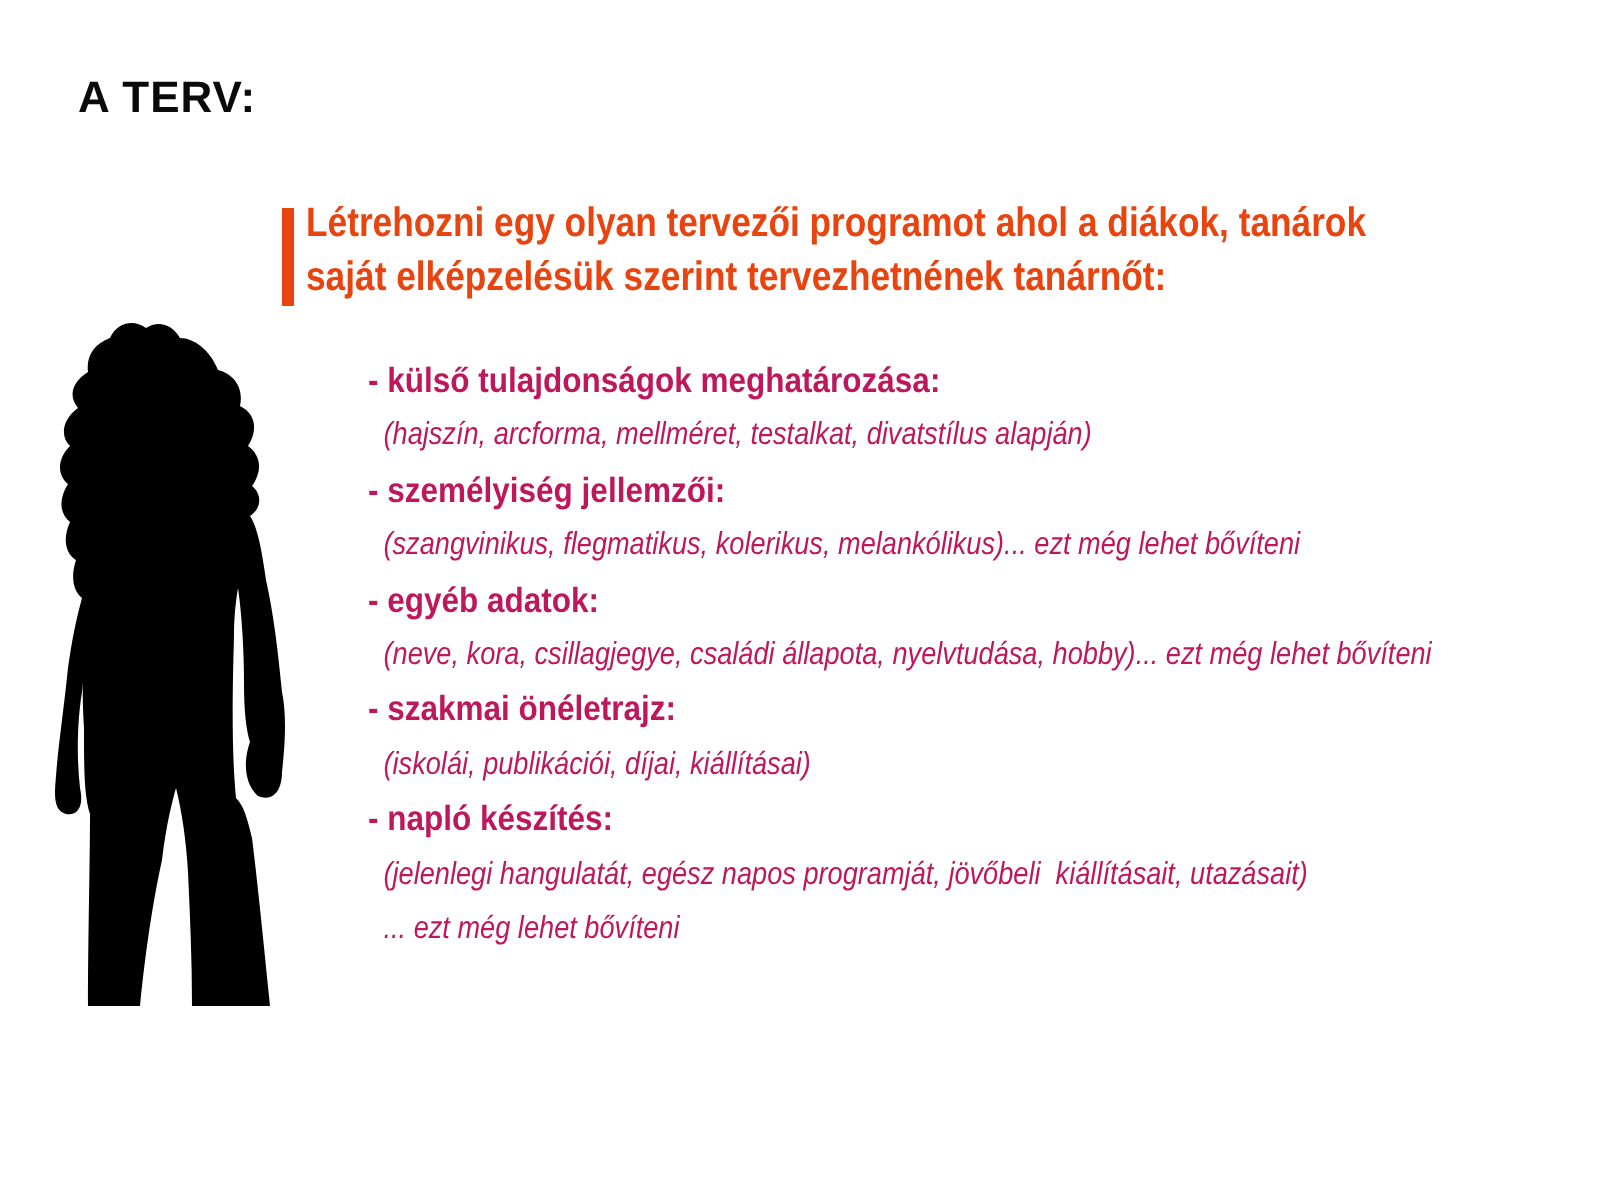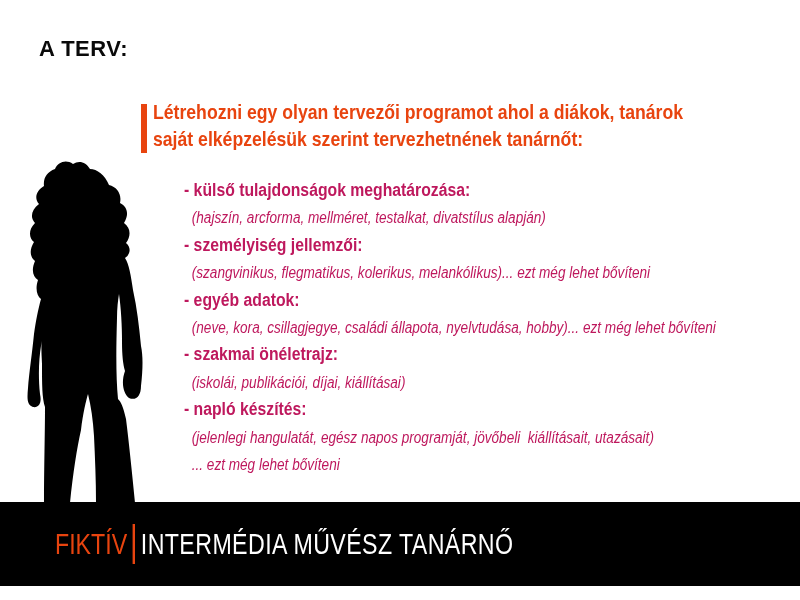--- a/index.html
+++ b/index.html
@@ -119,21 +119,14 @@
       C106,118 104,106 100,100
       C106,96 106,89 101,85
       C106,78 106,70 99,65
       C104,57 103,49 95,45
       C97,36 92,29 84,27
       C80,17 72,11 65,11
       C61,4 54,2 48,6
       Z"></path>
   </svg>
 
-  <div class="footer-bar">
-    <div class="footer-inner">
-      <span class="footer-brand">FIKTÍV</span>
-      <span class="footer-divider"></span>
-      <span class="footer-subtitle">INTERMÉDIA MŰVÉSZ TANÁRNŐ</span>
-    </div>
-  </div>
 
 </div>
 
 </body></html>

